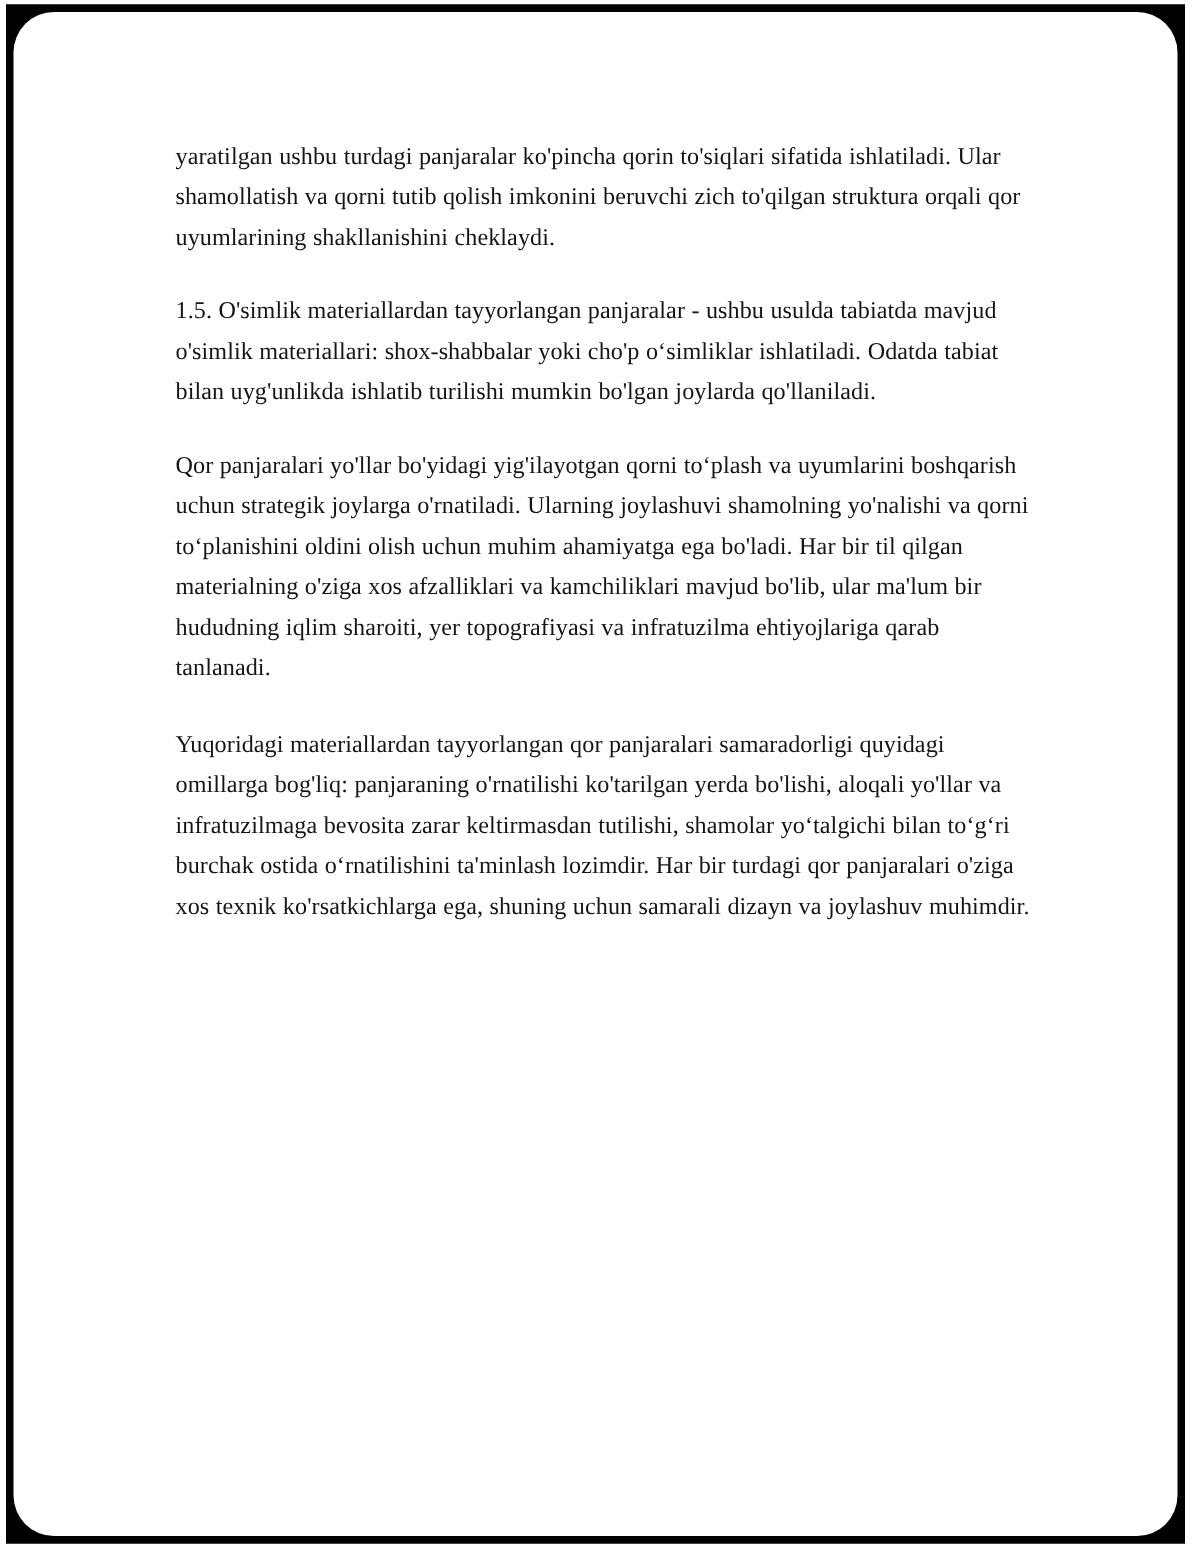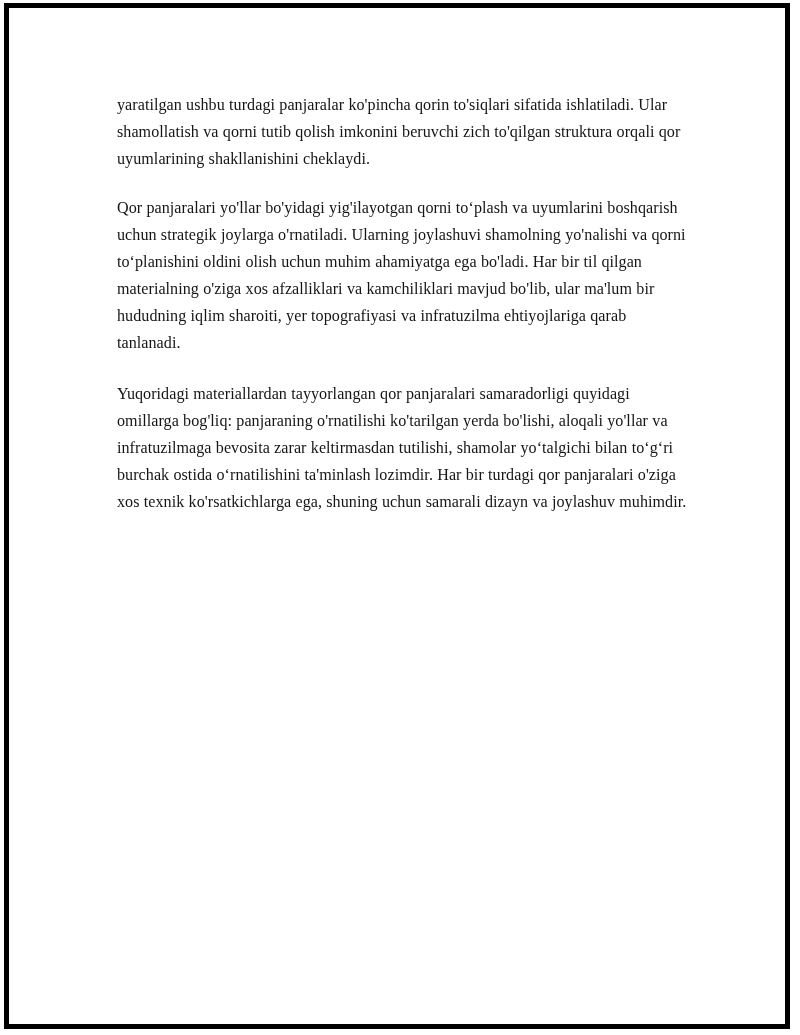--- a/index.html
+++ b/index.html
@@ -38,20 +38,21 @@
 
   
   .page-sheet {
     position: absolute;
     left: 2px;
     top: 2px;
     right: 2px;
     bottom: 2px;
     background: #ffffff;
     overflow: hidden;
+    border-radius: 27px;
   }
 
   .page-body {
     position: absolute;
     left: 108px;
     top: 83px;
     width: 575px;
   }
 
   .para {
@@ -71,20 +72,21 @@
 </head>
 <body>
 
 <div class="scan-area">
   <div class="scan-frame">
     <div class="page-sheet">
       <div class="page-body">
 
         <p class="para">yaratilgan ushbu turdagi panjaralar ko'pincha qorin to'siqlari sifatida ishlatiladi. Ular shamollatish va qorni tutib qolish imkonini beruvchi zich to'qilgan struktura orqali qor uyumlarining shakllanishini cheklaydi.</p>
 
+        <p class="para">1.5. O'simlik materiallardan tayyorlangan panjaralar - ushbu usulda tabiatda mavjud o'simlik materiallari: shox-shabbalar yoki cho'p oʻsimliklar ishlatiladi. Odatda tabiat bilan uyg'unlikda ishlatib turilishi mumkin bo'lgan joylarda qo'llaniladi.</p>
 
         <p class="para">Qor panjaralari yo'llar bo'yidagi yig'ilayotgan qorni toʻplash va uyumlarini boshqarish uchun strategik joylarga o'rnatiladi. Ularning joylashuvi shamolning yo'nalishi va qorni toʻplanishini oldini olish uchun muhim ahamiyatga ega bo'ladi. Har bir til qilgan materialning o'ziga xos afzalliklari va kamchiliklari mavjud bo'lib, ular ma'lum bir hududning iqlim sharoiti, yer topografiyasi va infratuzilma ehtiyojlariga qarab tanlanadi.</p>
 
         <p class="para">Yuqoridagi materiallardan tayyorlangan qor panjaralari samaradorligi quyidagi omillarga bog'liq: panjaraning o'rnatilishi ko'tarilgan yerda bo'lishi, aloqali yo'llar va infratuzilmaga bevosita zarar keltirmasdan tutilishi, shamolar yoʻtalgichi bilan toʻgʻri burchak ostida oʻrnatilishini ta'minlash lozimdir. Har bir turdagi qor panjaralari o'ziga xos texnik ko'rsatkichlarga ega, shuning uchun samarali dizayn va joylashuv muhimdir.</p>
 
       </div>
     </div>
   </div>
 </div>
 

